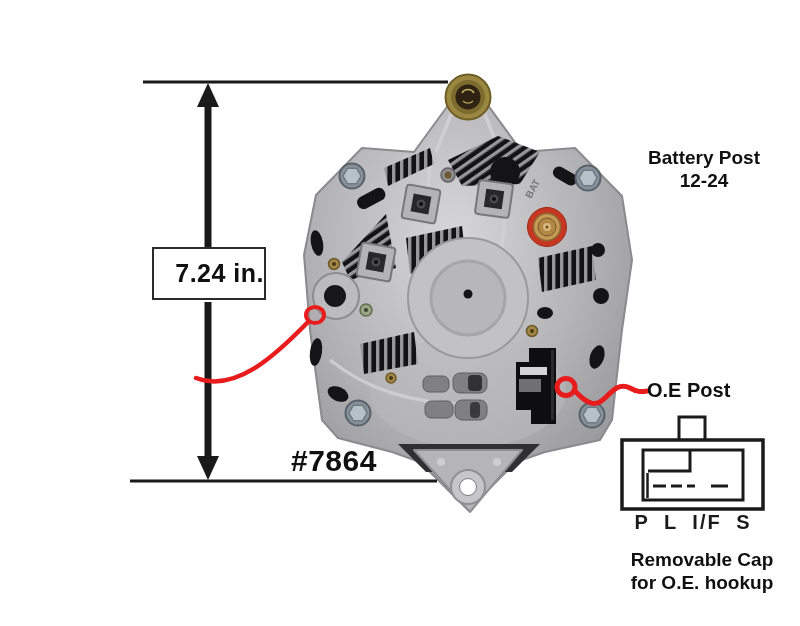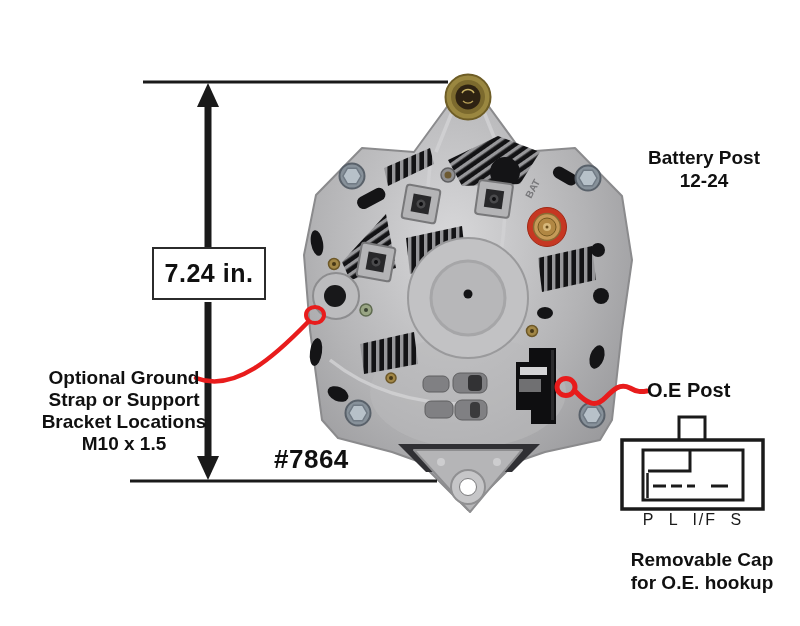--- a/index.html
+++ b/index.html
@@ -3,28 +3,28 @@
 <meta charset="utf-8">
 <style>
   * { margin:0; padding:0; box-sizing:border-box; }
   body { background:#ffffff; font-family:"Liberation Sans", sans-serif; }
   .stage { position:relative; width:800px; height:626px; background:#ffffff; overflow:hidden; }
   .stage svg.layer { position:absolute; left:0; top:0; }
   .lbl { position:absolute; color:#101010; font-weight:bold; }
   .dim-box {
     left:152px; top:247px; width:114px; height:53px;
     background:#ffffff; border:2px solid #2b2b2b;
-    display:flex; align-items:center; justify-content:center;
+    display:flex; align-items:center; justify-content:flex-end;
     font-size:25px; letter-spacing:0.5px;
   }
   .battery-post { left:604px; top:146px; width:200px; text-align:center; font-size:19px; line-height:23px; }
   .ground-note { left:24px; top:367px; width:200px; text-align:center; font-size:19px; line-height:22px; }
-  .part-number { left:274px; top:444px; font-size:26px; letter-spacing:0.5px; }
+  .part-number { left:291px; top:444px; font-size:30px; letter-spacing:0.5px; }
   .oe-plug { left:647px; top:379px; font-size:20px; }
-  .pin-labels { left:622px; top:511px; width:142px; text-align:center; font-size:16px; font-weight:400;
+  .pin-labels { left:622px; top:511px; width:142px; text-align:center; font-size:20px; font-weight:700;
                 letter-spacing:2px; word-spacing:7px; color:#1a1a1a; }
   .removable-cap { left:602px; top:548px; width:200px; text-align:center; font-size:19px; line-height:23px; }
 </style>
 </head>
 <body>
 
 <div class="stage">
 
   <svg class="layer" width="800" height="626" viewBox="0 0 800 626">
     <defs>
@@ -223,26 +223,20 @@
 
   <div class="lbl dim-box">
     <span>7.24 in.</span>
   </div>
 
   <div class="lbl battery-post">
     <div>Battery Post</div>
     <div>12-24</div>
   </div>
 
-  <div class="lbl ground-note">
-    <div>Optional Ground</div>
-    <div>Strap or Support</div>
-    <div>Bracket Locations</div>
-    <div>M10 x 1.5</div>
-  </div>
 
   <div class="lbl part-number">#7864</div>
 
   <div class="lbl oe-plug">O.E Post</div>
 
   <div class="lbl pin-labels">P L I/F S</div>
 
   <div class="lbl removable-cap">
     <div>Removable Cap</div>
     <div>for O.E. hookup</div>

